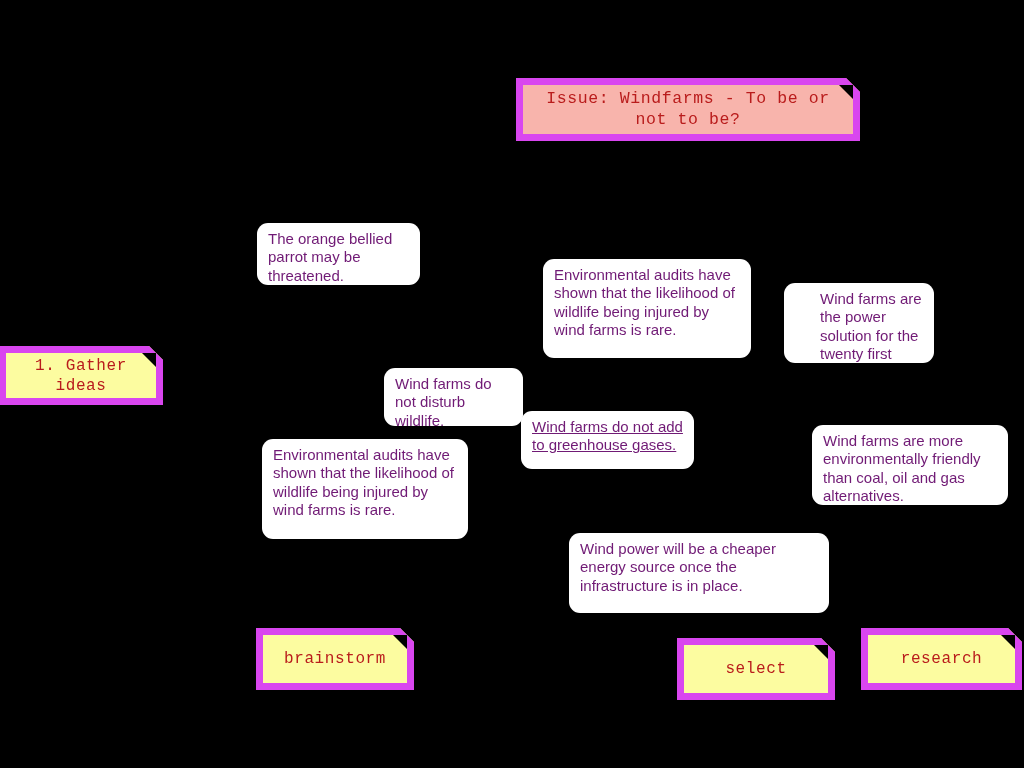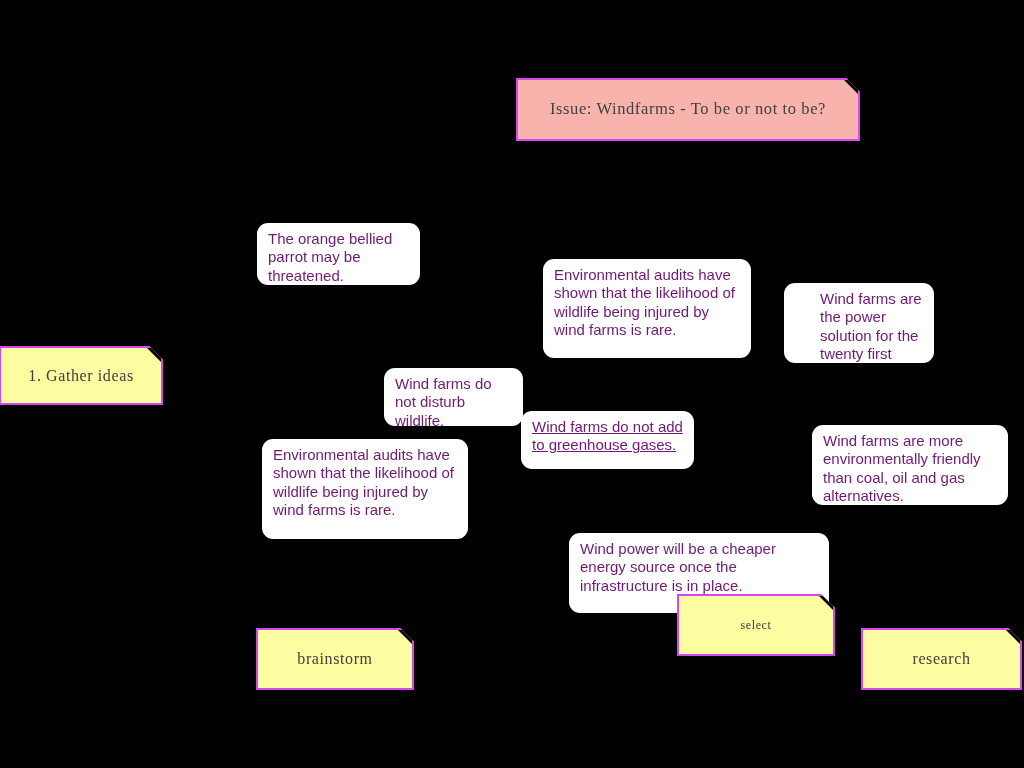--- a/index.html
+++ b/index.html
@@ -14,27 +14,27 @@
     height: 768px;
     background: #000000;
     overflow: hidden;
     font-family: "DejaVu Sans", sans-serif;
   }
 
   
   .sticky {
     position: absolute;
     box-sizing: border-box;
-    border: 2px solid #d946ef;
+    border: 7px solid #d946ef;
     display: flex;
     align-items: center;
     justify-content: center;
     text-align: center;
-    color: #404040;
-    font-family: Liberation Serif, serif;
+    color: #b91c1c;
+    font-family: Liberation Mono, monospace;
     font-weight: 400;
     letter-spacing: 0.6px;
     
     clip-path: polygon(0 0, calc(100% - 14px) 0, 100% 14px, 100% 100%, 0 100%);
   }
   .sticky .fold {
     position: absolute;
     top: 0;
     right: 0;
     width: 14px;
@@ -96,21 +96,21 @@
   <div class="card" style="left:262px; top:439px; width:206px; height:100px;">Environmental audits have shown that the likelihood of wildlife being injured by wind farms is rare.</div>
 
   <div class="card" style="left:569px; top:533px; width:260px; height:80px;">Wind power will be a cheaper energy source once the infrastructure is in place.</div>
 
   <div class="sticky yellow" style="left:256px; top:628px; width:158px; height:62px; font-size:16px;">
     <span class="fold"></span>
     <span class="label">brainstorm</span>
   </div>
 
 
-  <div class="sticky yellow" style="left:677px; top:594px; width:158px; height:62px; font-size:12px;">
+  <div class="sticky yellow" style="left:677px; top:638px; width:158px; height:62px; font-size:16px;">
     <span class="fold"></span>
     <span class="label">select</span>
   </div>
 
   <div class="sticky yellow" style="left:861px; top:628px; width:161px; height:62px; font-size:16px;">
     <span class="fold"></span>
     <span class="label">research</span>
   </div>
 
 </div>

